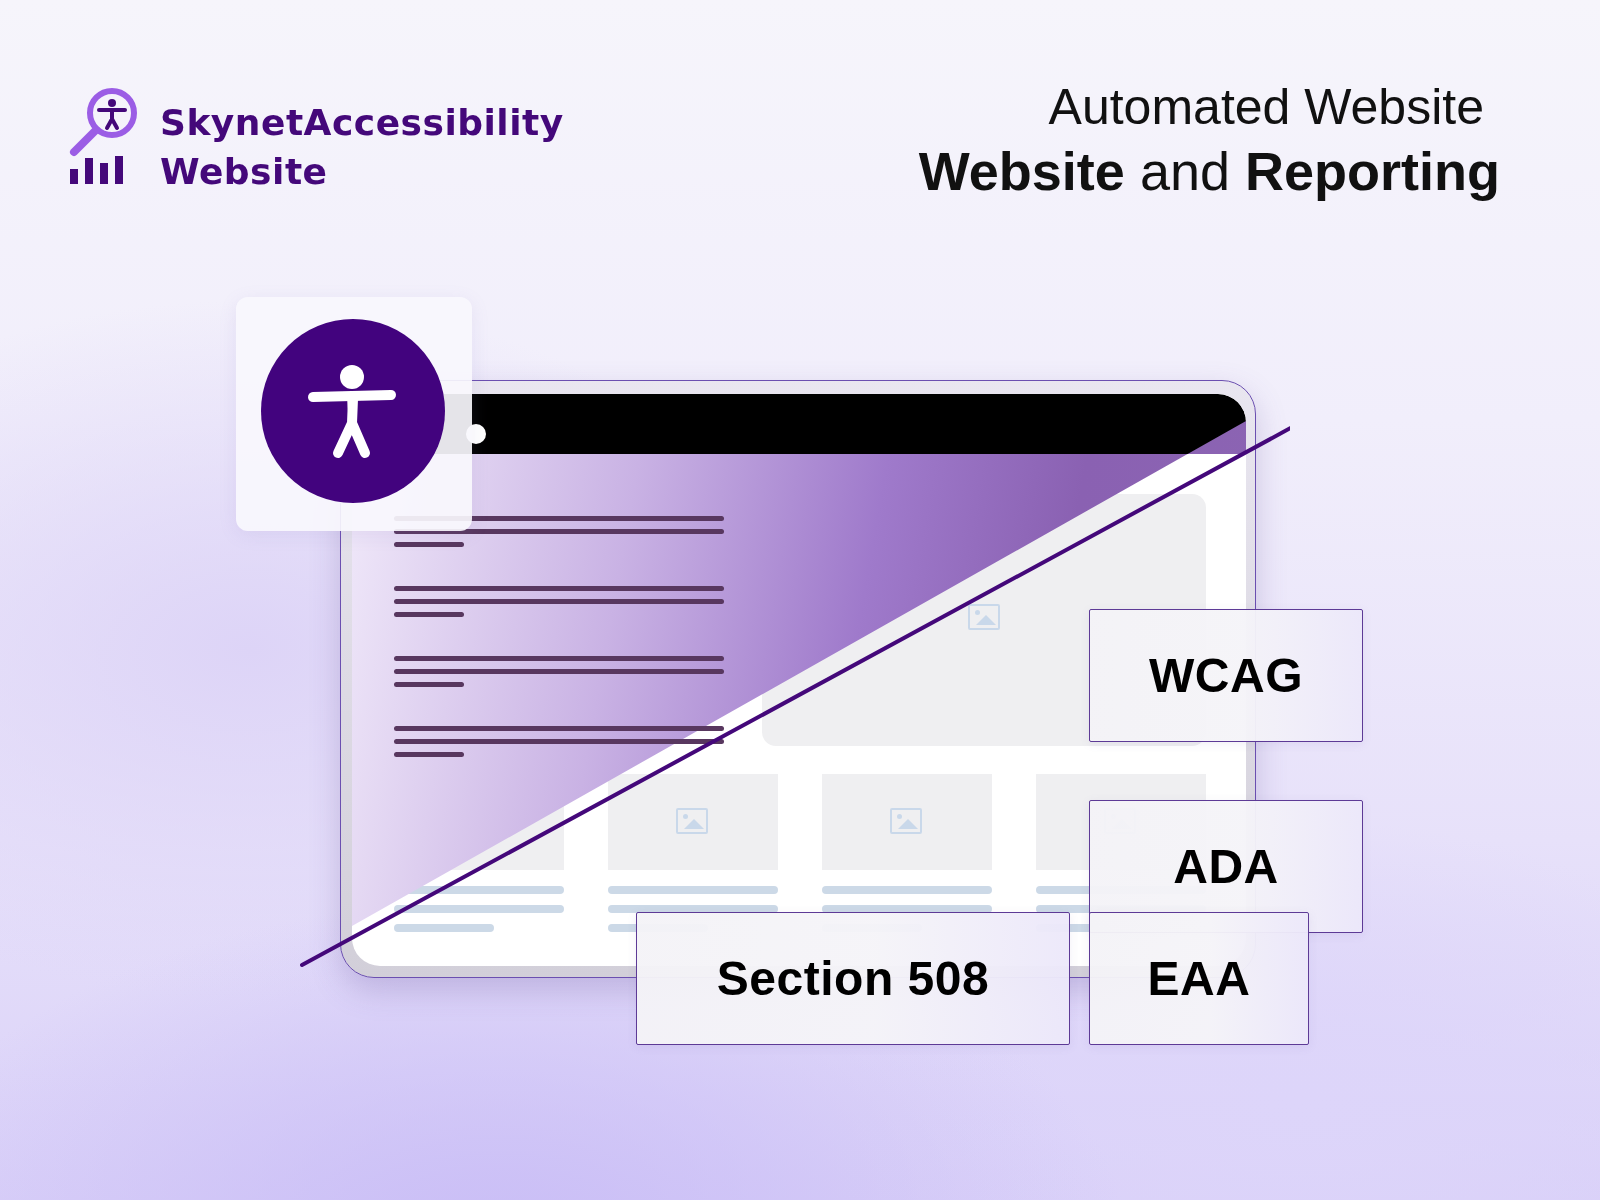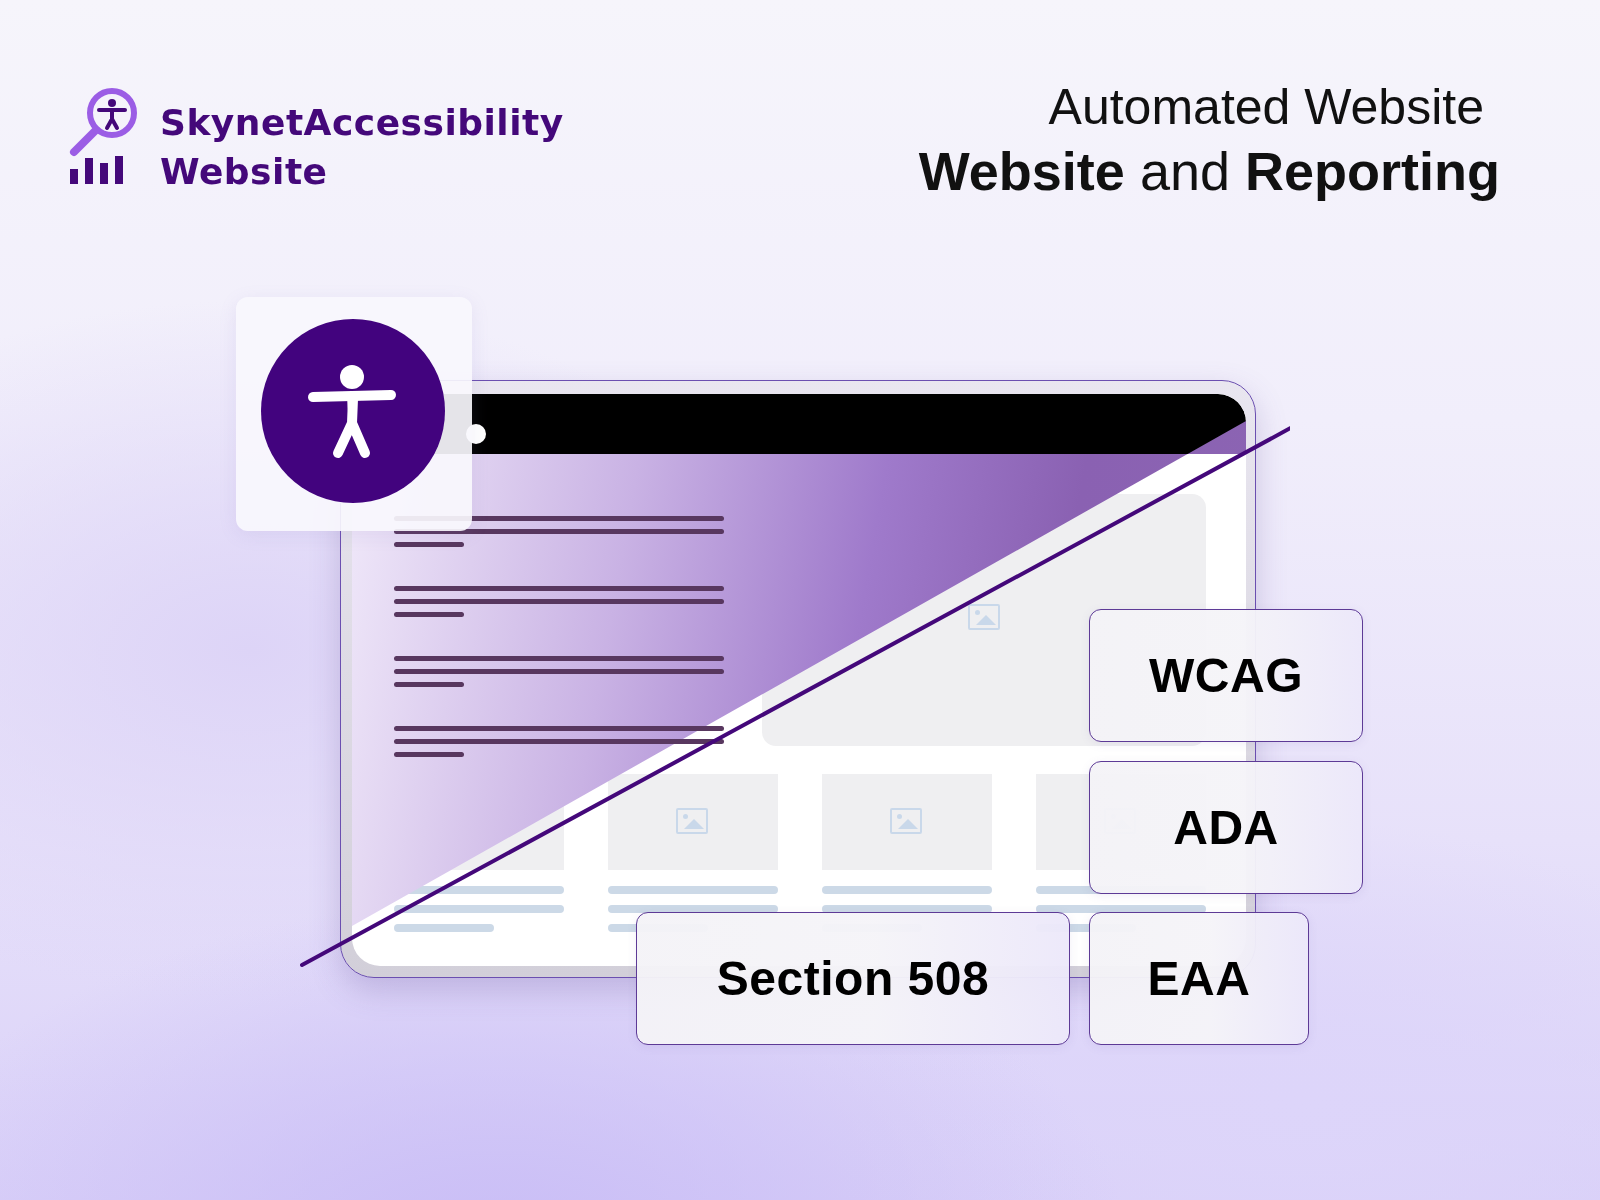--- a/index.html
+++ b/index.html
@@ -104,29 +104,29 @@
     box-shadow: 0 4px 18px rgba(140,120,190,0.12); z-index: 8;
   }
   .access-circle {
     position: absolute; left: 25px; top: 22px; width: 184px; height: 184px;
     border-radius: 50%; background: #42037e;
   }
   .access-circle svg { position: absolute; left: 42px; top: 42px; }
 
   
   .tag {
-    position: absolute; border: 1.5px solid #5d3a96; border-radius: 12px;
+    position: absolute; border: 1.5px solid #5d3a96; border-radius: 2px;
     background: linear-gradient(90deg, rgba(244,243,247,0.96) 0%, rgba(245,244,248,0.96) 55%, rgba(236,232,250,0.96) 100%);
     display: flex; align-items: center; justify-content: center; z-index: 9;
     font-family: "Liberation Sans", sans-serif; font-weight: 700; color: #000;
     font-size: 48px; letter-spacing: 0.5px;
     box-shadow: 0 2px 10px rgba(120,100,170,0.10);
   }
   .tag-wcag   { left: 1089px; top: 609px; width: 274px; height: 133px; }
-  .tag-ada    { left: 1089px; top: 761px; width: 274px; height: 133px; }
+  .tag-ada    { left: 1089px; top: 800px; width: 274px; height: 133px; }
   .tag-eaa    { left: 1089px; top: 912px; width: 220px; height: 133px; }
   .tag-508    { left: 636px;  top: 912px; width: 434px; height: 133px; }
 </style>
 </head>
 <body>
 
 <div class="logo">
   <svg class="logo-mark" viewBox="0 0 80 105" width="80" height="105">
     <circle cx="44" cy="27" r="22" fill="none" stroke="#9b5de5" stroke-width="6"></circle>
     <circle cx="44" cy="17" r="4" fill="#44087a"></circle>

